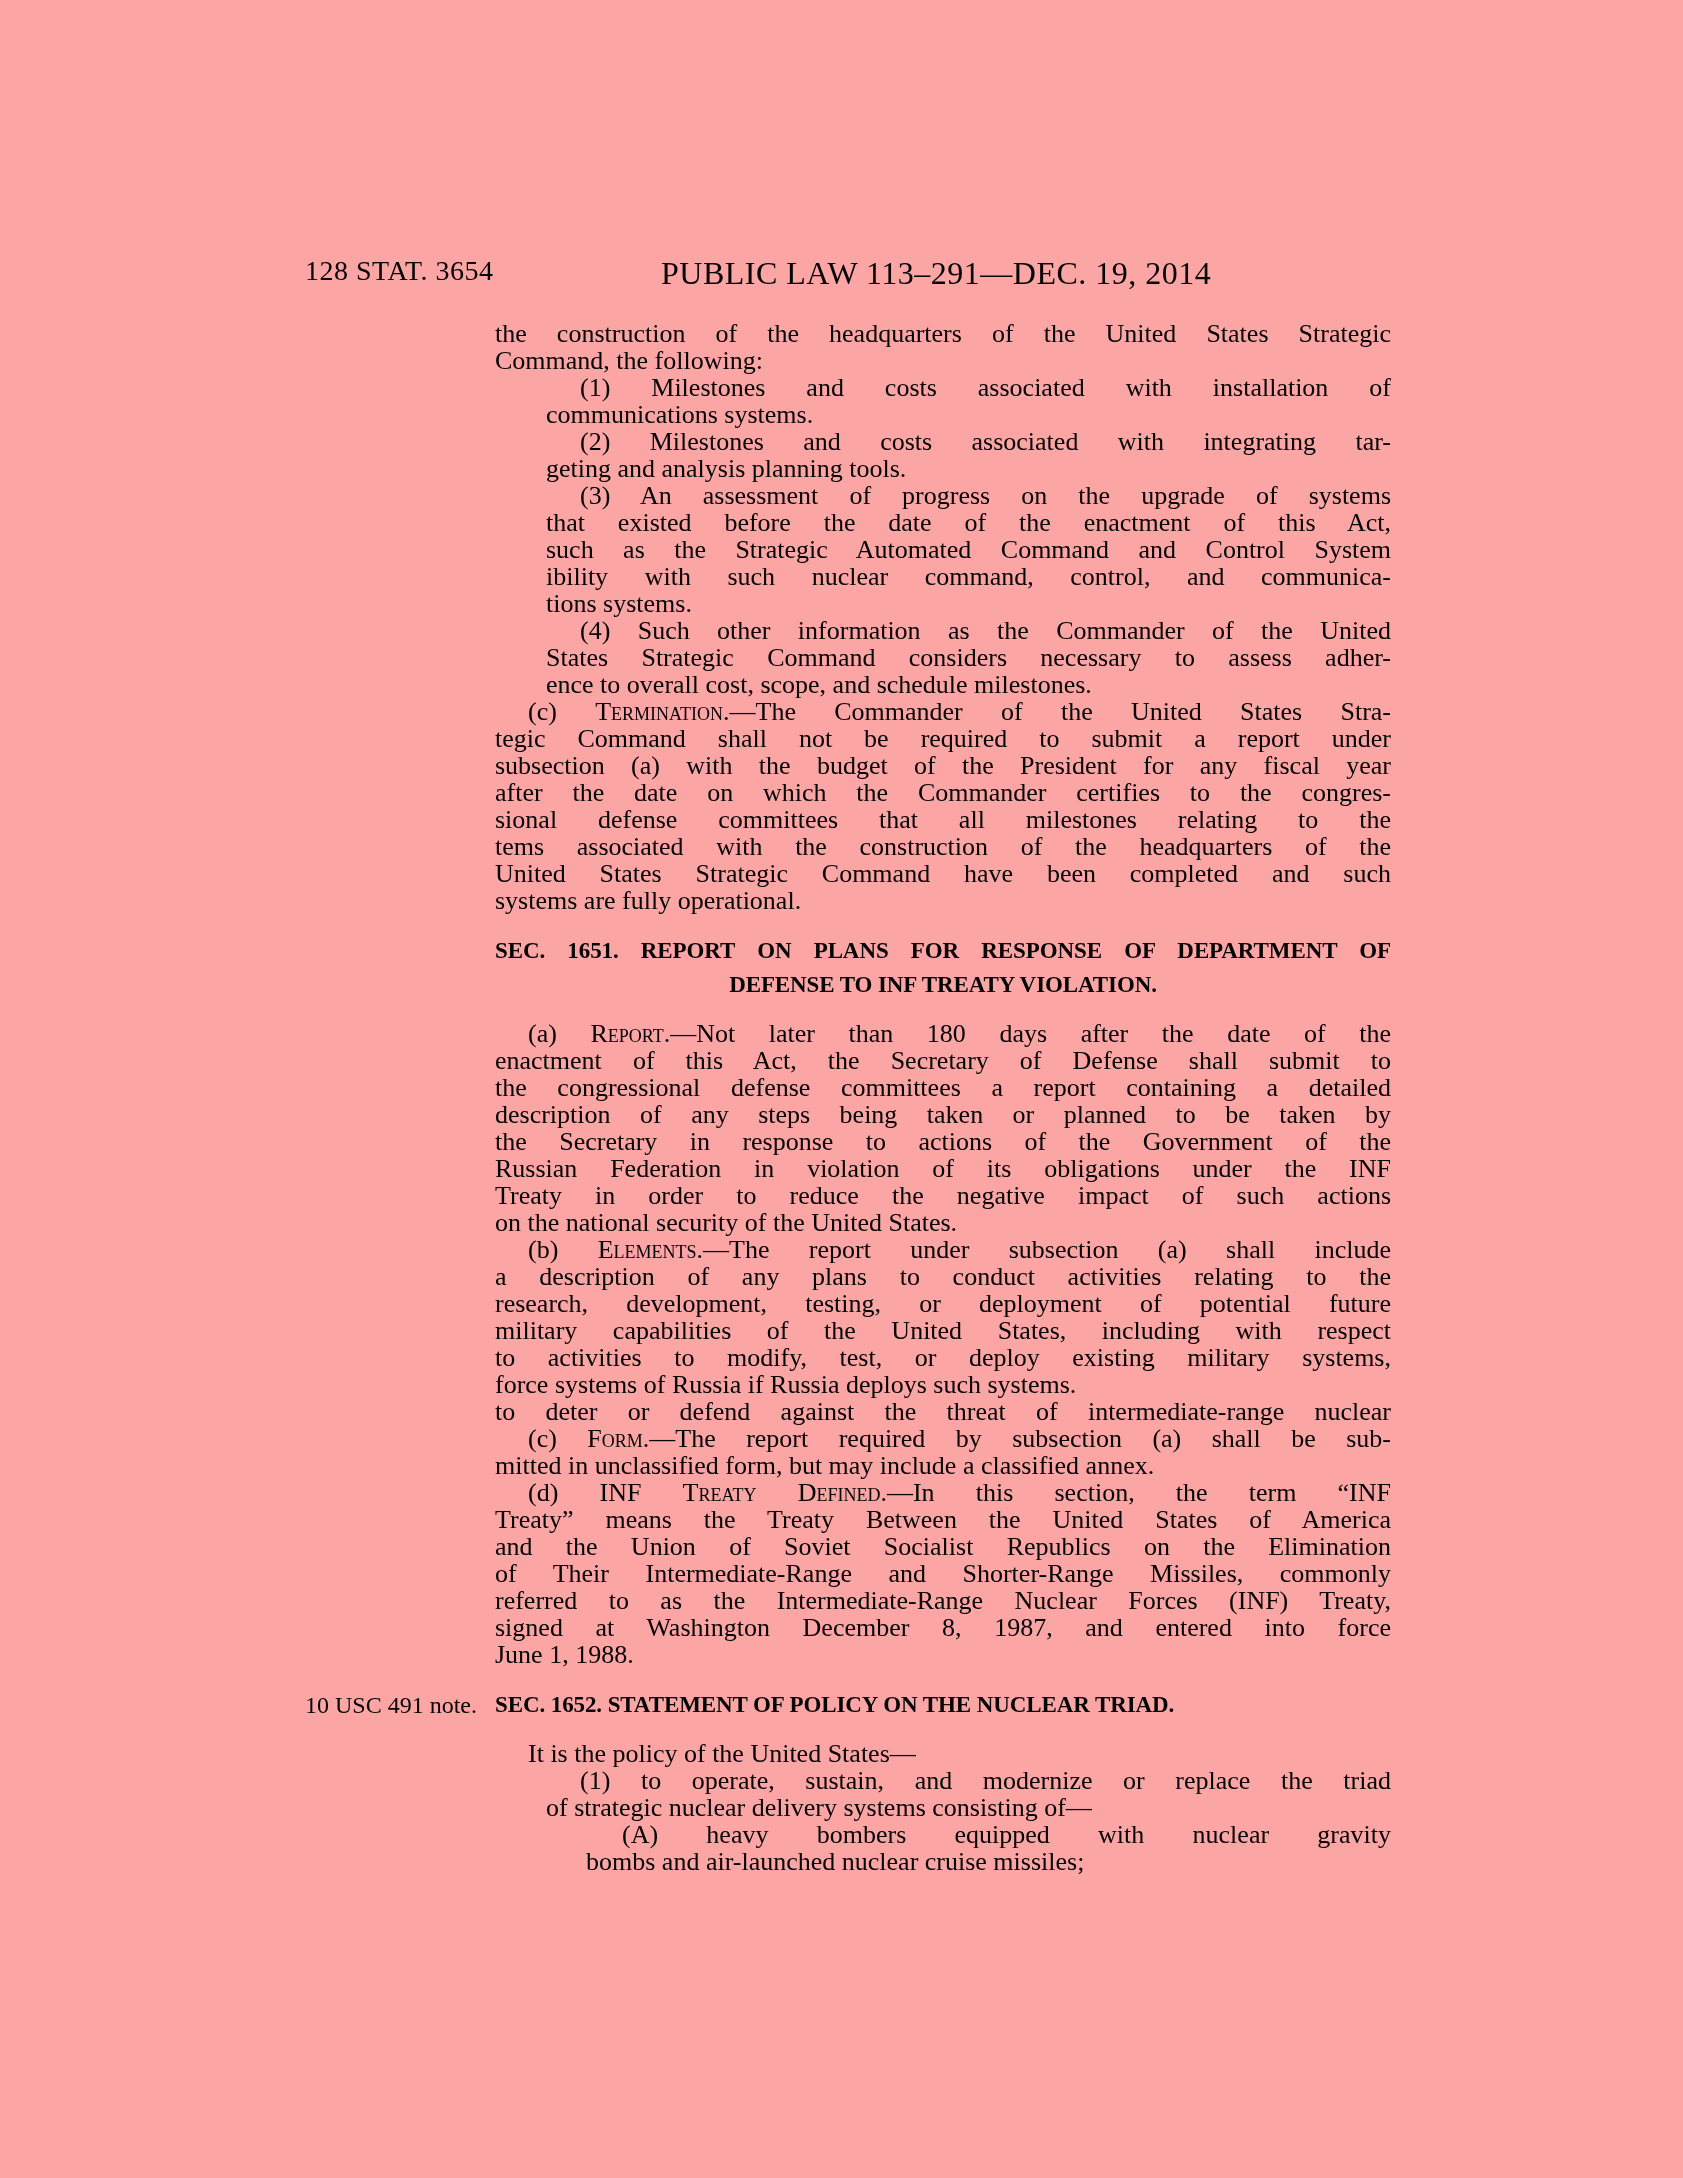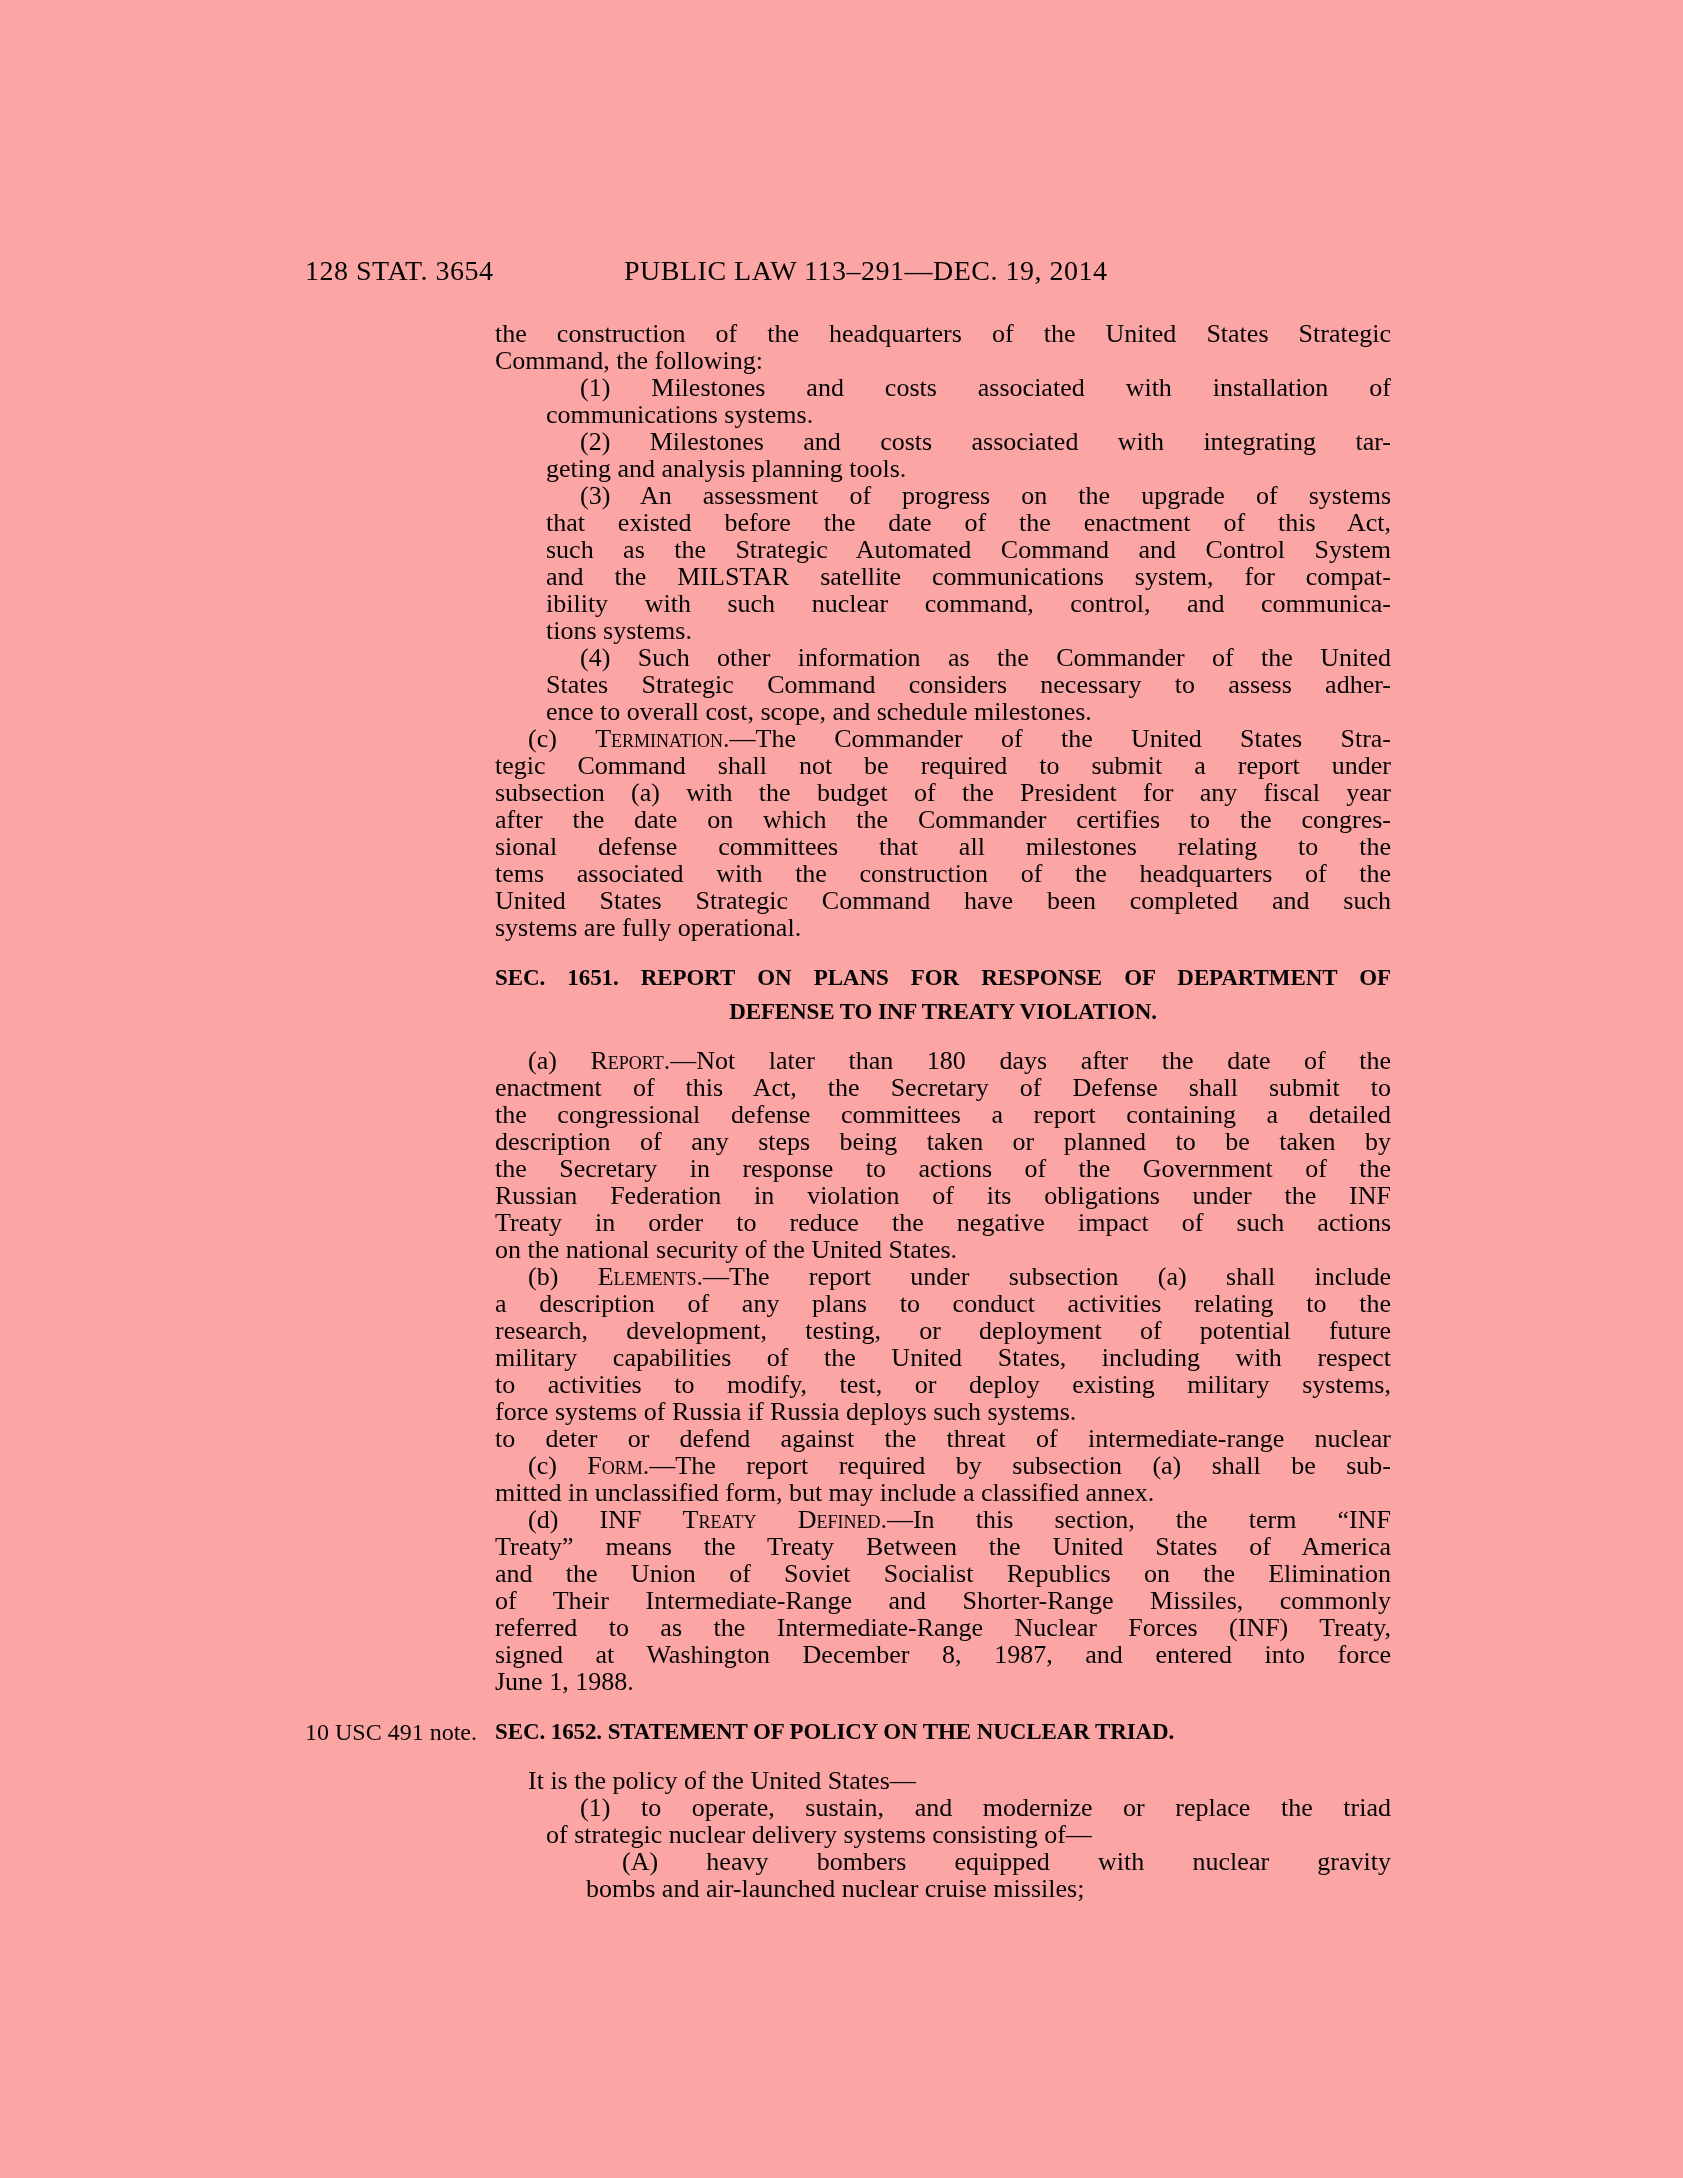--- a/index.html
+++ b/index.html
@@ -16,23 +16,23 @@
   .rh-left {
     position: absolute;
     left: 305px;
     top: 255px;
     font-size: 28px;
     letter-spacing: 0.5px;
     white-space: nowrap;
   }
   .rh-title {
     position: absolute;
-    left: 624px;
+    left: 661px;
     top: 255px;
-    font-size: 28px;
+    font-size: 32px;
     letter-spacing: 0.5px;
     white-space: nowrap;
   }
   .body-col {
     position: absolute;
     left: 495px;
     top: 320px;
     width: 896px;
     font-size: 26px;
     line-height: 27px;
@@ -85,21 +85,20 @@
         <div class="line"><span>communications systems.</span></div>
       </div>
       <div class="block ind1">
         <div class="line j first"><span>(2) Milestones and costs associated with integrating tar-</span></div>
         <div class="line"><span>geting and analysis planning tools.</span></div>
       </div>
       <div class="block ind1">
         <div class="line j first"><span>(3) An assessment of progress on the upgrade of systems</span></div>
         <div class="line j"><span>that existed before the date of the enactment of this Act,</span></div>
         <div class="line j"><span>such as the Strategic Automated Command and Control System</span></div>
-        <div class="line j"><span>and the MILSTAR satellite communications system, for compat-</span></div>
         <div class="line j"><span>ibility with such nuclear command, control, and communica-</span></div>
         <div class="line"><span>tions systems.</span></div>
       </div>
       <div class="block ind1">
         <div class="line j first"><span>(4) Such other information as the Commander of the United</span></div>
         <div class="line j"><span>States Strategic Command considers necessary to assess adher-</span></div>
         <div class="line"><span>ence to overall cost, scope, and schedule milestones.</span></div>
       </div>
       <div class="block ind0">
         <div class="line j first"><span>(c) </span><span class="sc">Termination</span><span>.—The Commander of the United States Stra-</span></div>

